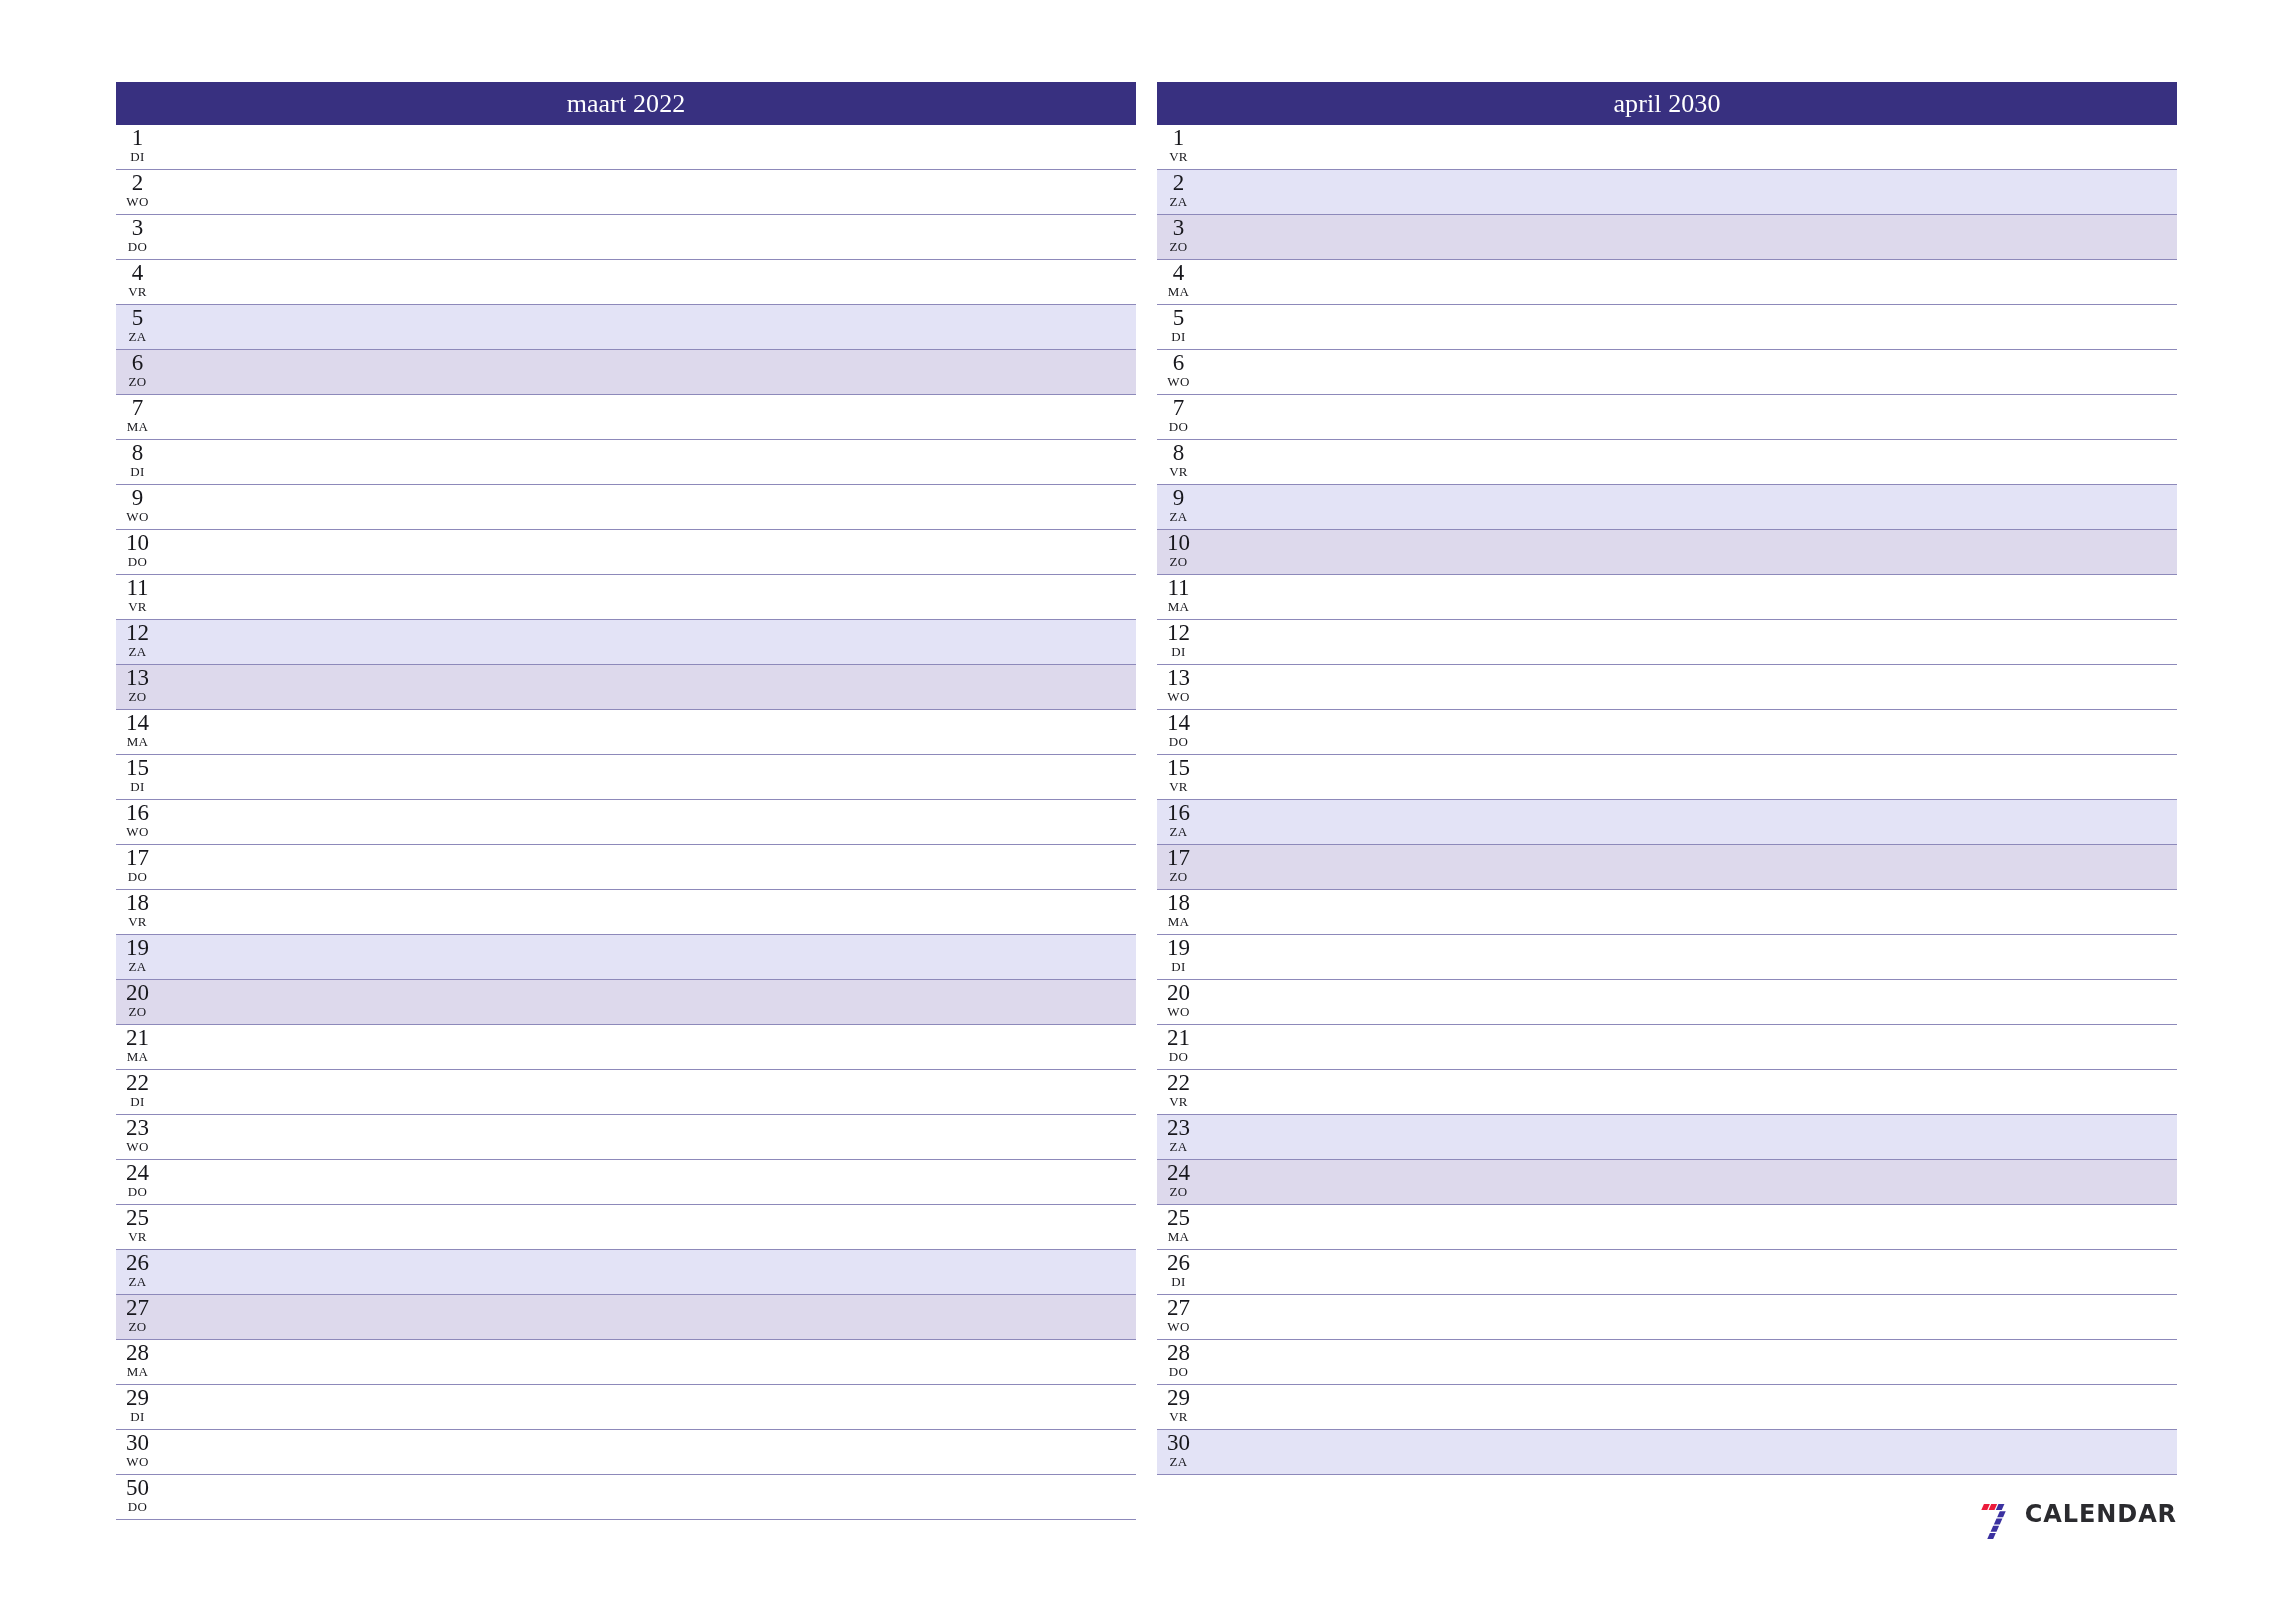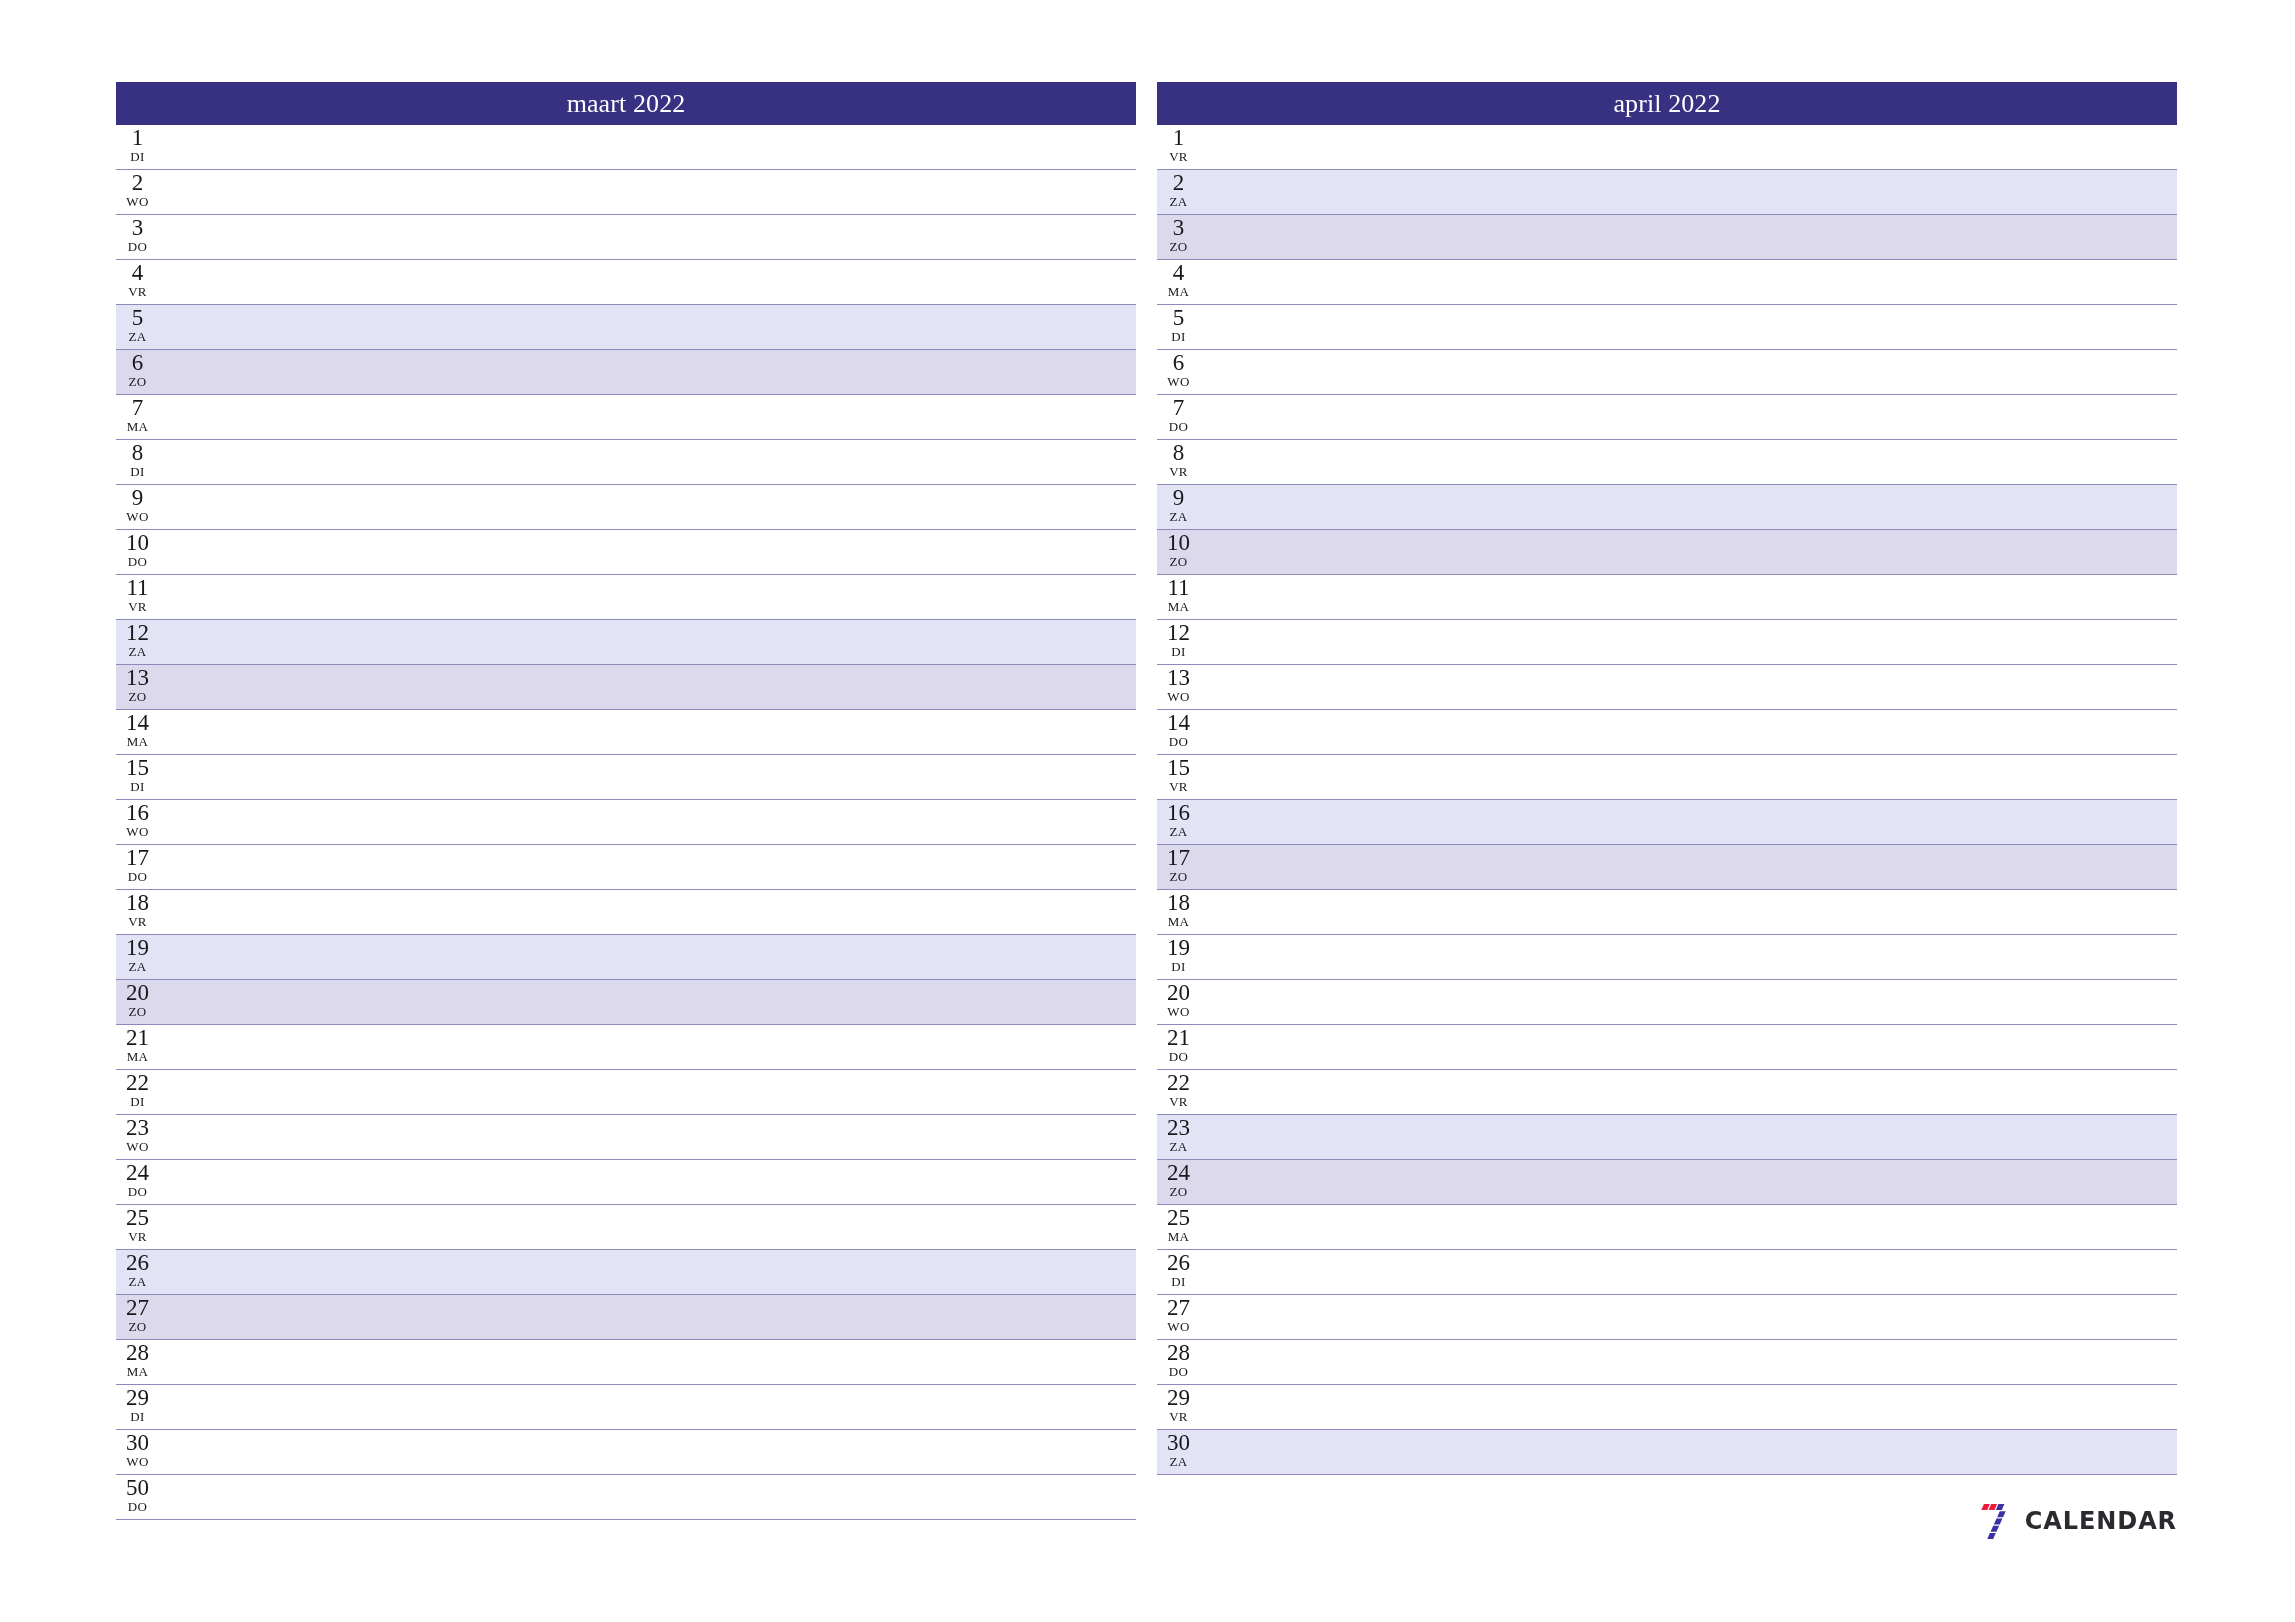--- a/index.html
+++ b/index.html
@@ -99,21 +99,21 @@
     bottom: 0;
   }
 
   
   #logo {
     position: absolute;
     right: 118px;
     top: 1502px;
     display: flex;
     flex-direction: row;
-    align-items: center;
+    align-items: flex-start;
     gap: 12px;
   }
   #logo .mark {
     width: 37px;
     height: 37px;
     position: relative;
     flex: 0 0 auto;
   }
   #logo .logo-text {
     font-family: "DejaVu Sans", "Liberation Sans", sans-serif;
@@ -344,21 +344,21 @@
         <div class="day-row">
           <div class="day-label">
             <div class="day-num">50</div>
             <div class="day-wd">DO</div>
           </div>
           <div class="write-area"></div>
         </div>
       </div>
     </div>
     <div class="month-col">
-      <div class="month-header">april 2022</div>
+      <div class="month-header">april 2030</div>
       <div class="days">
         <div class="day-row">
           <div class="day-label">
             <div class="day-num">1</div>
             <div class="day-wd">VR</div>
           </div>
           <div class="write-area"></div>
         </div>
         <div class="day-row sat">
           <div class="day-label">

